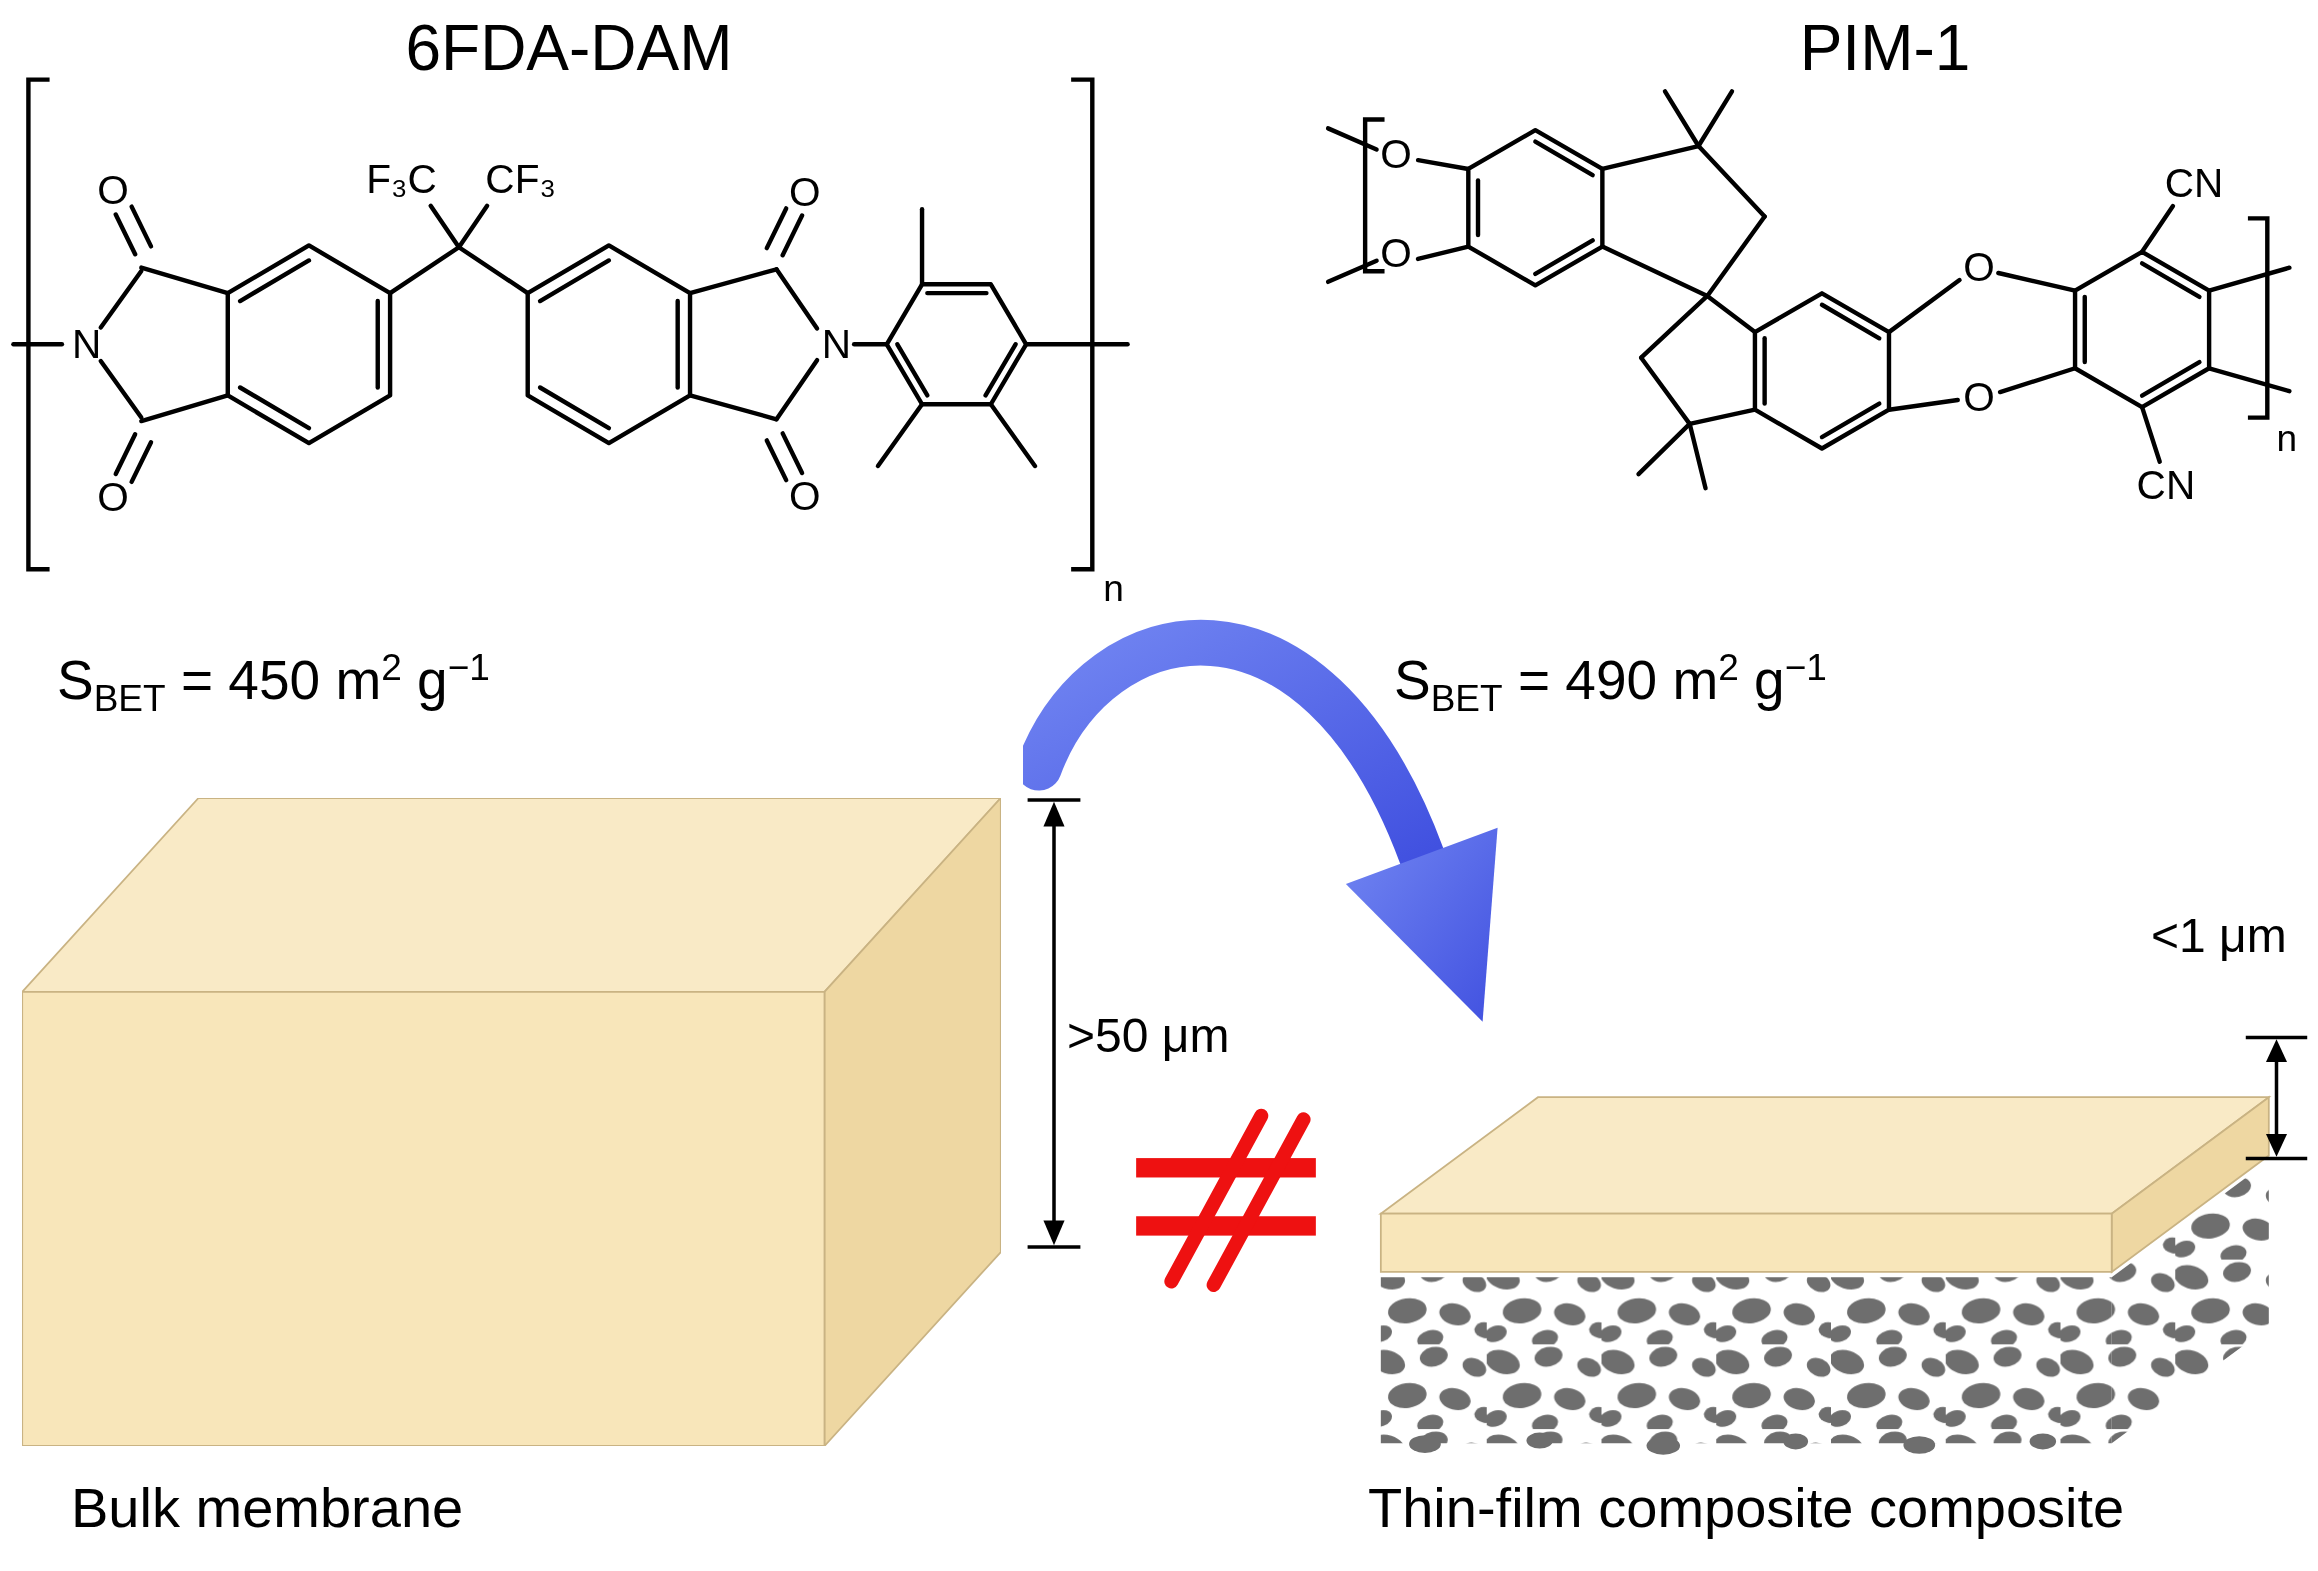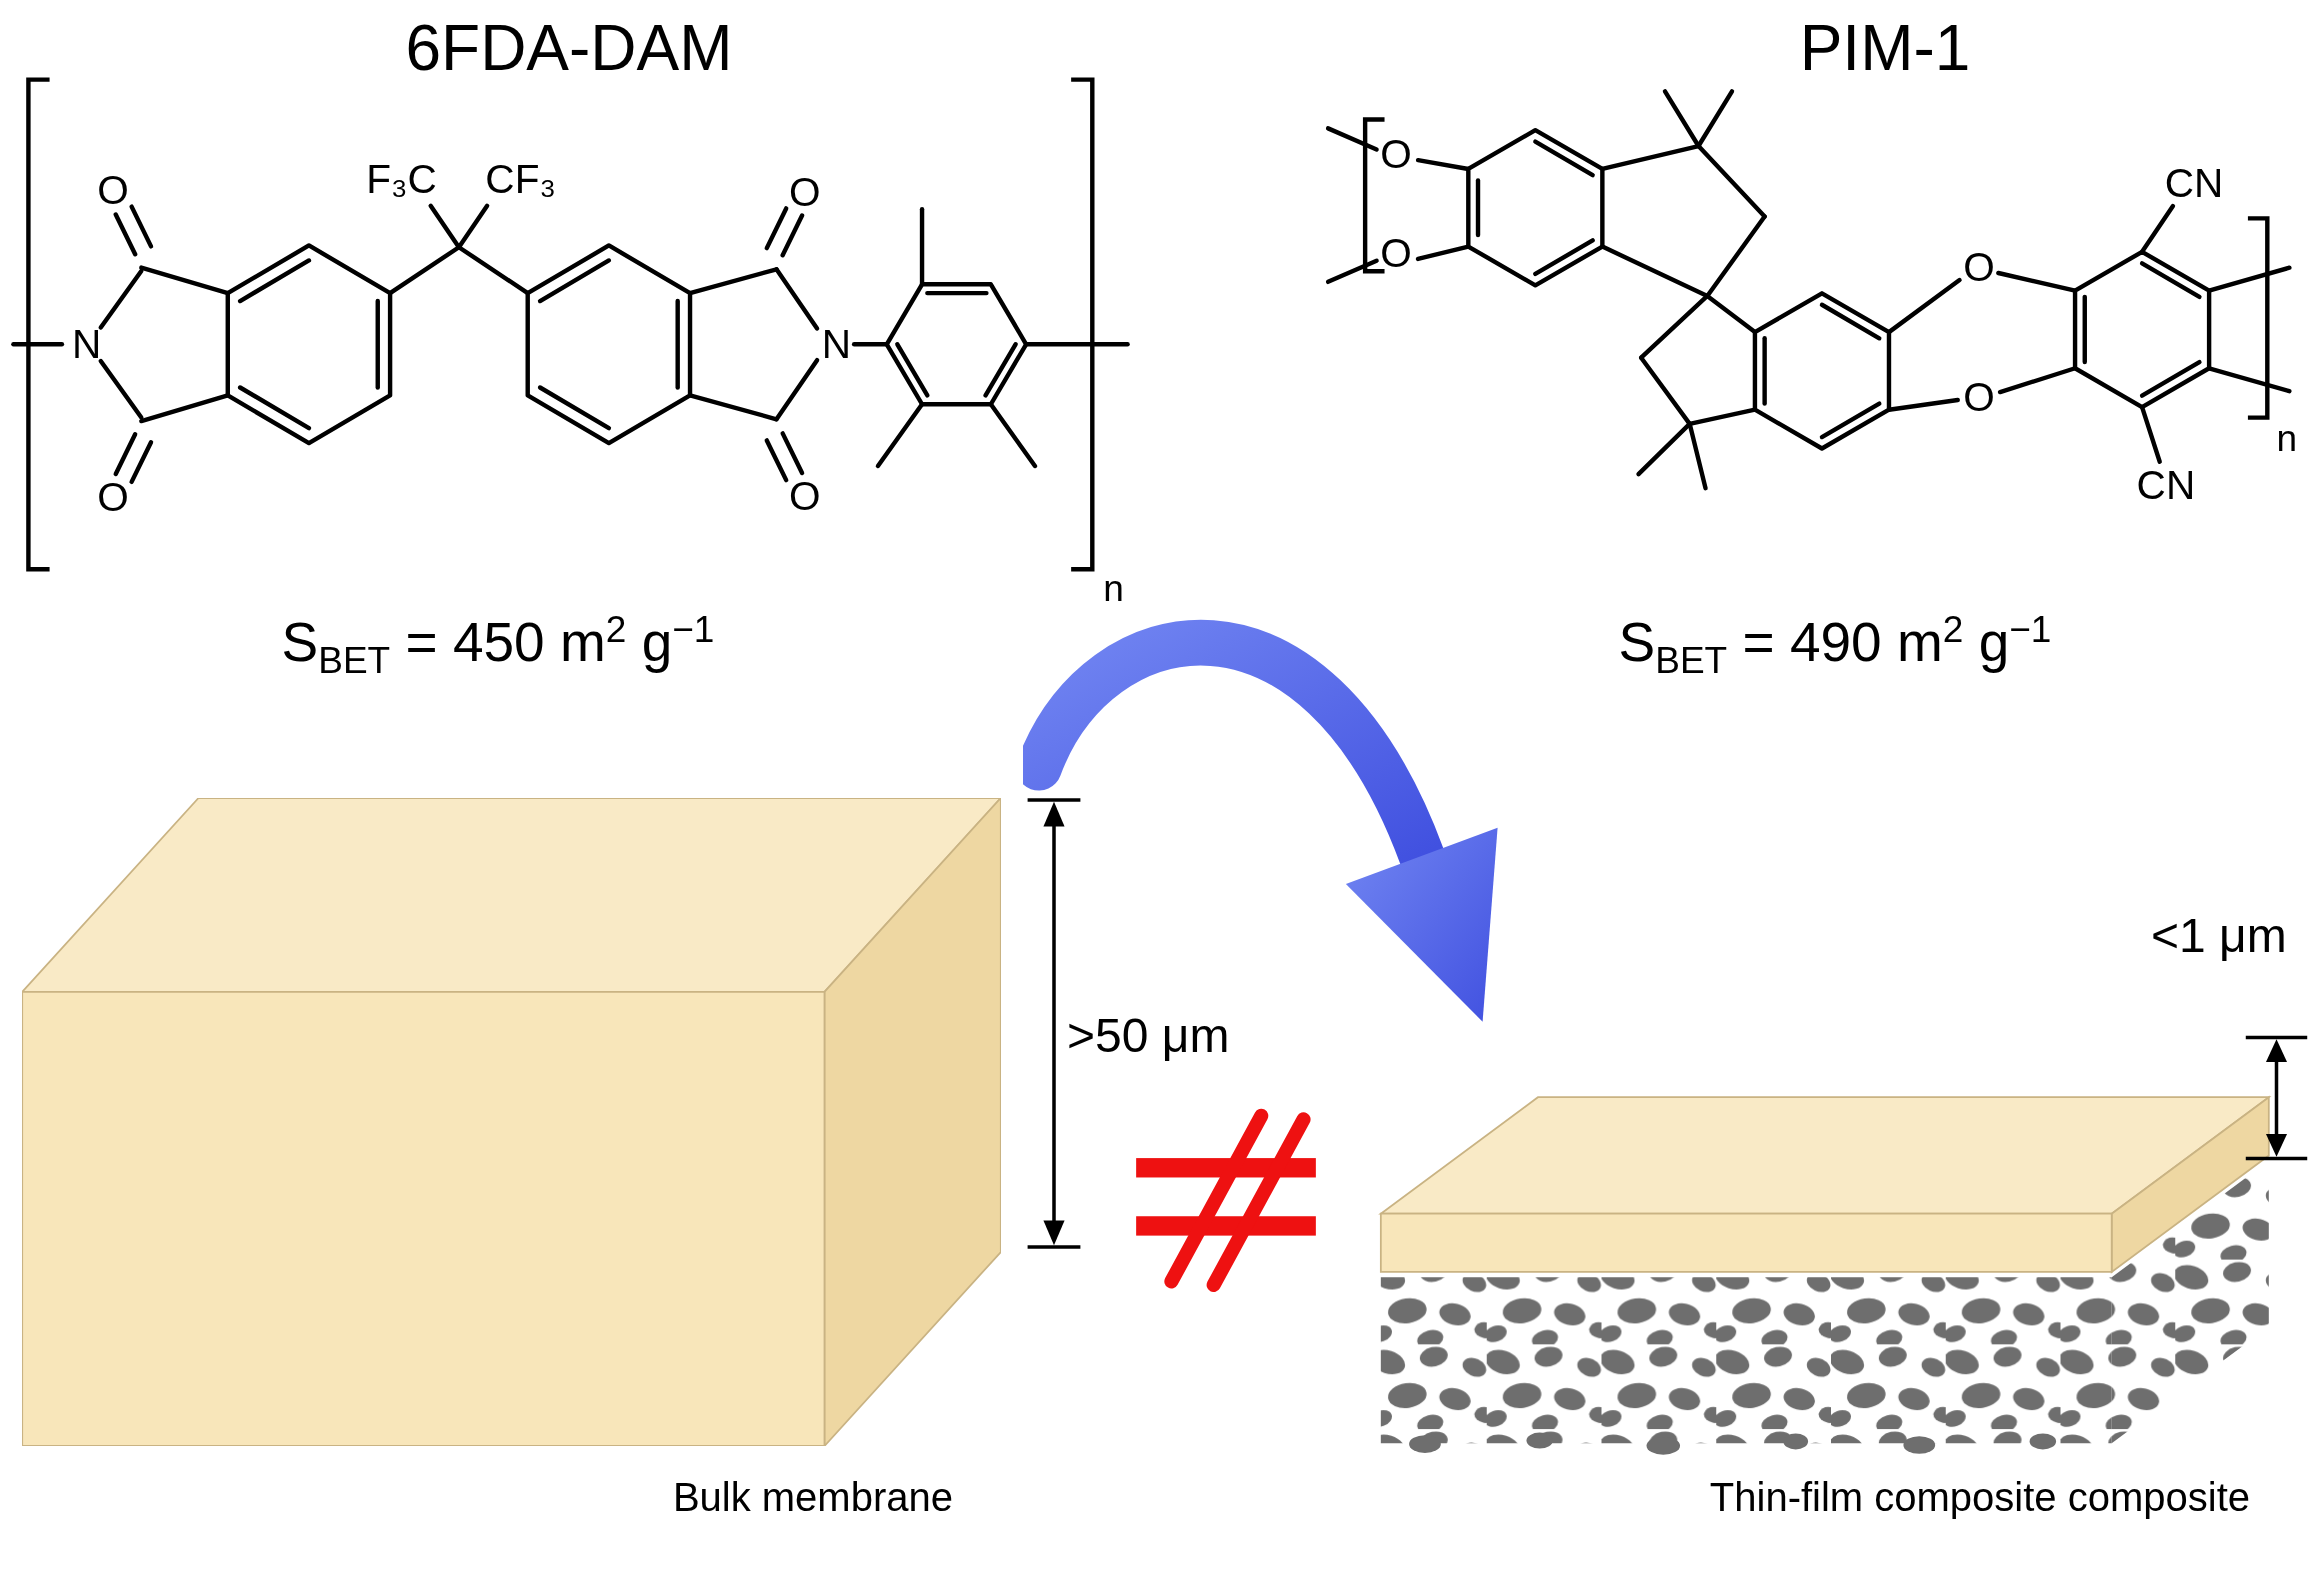--- a/index.html
+++ b/index.html
@@ -6,24 +6,24 @@
   html,body { width:2319px; height:1571px; }
   body {
     background: var(--background, #fff);
     font-family: "Liberation Sans", sans-serif;
     color: var(--ink, #000);
     position: relative;
     overflow: hidden;
   }
   .abs { position:absolute; }
   .title { font-size:64px; text-align:center; width:882px; }
-  .sbet  { font-size:55px; text-align:center; width:882px; }
+  .sbet  { font-size:55px; width:882px;margin-top:38px; }
   .sbet sub, .sbet sup { font-size:37px; }
   .thickness { font-size:48px; }
-  .mem-label { font-size:40px; text-align:right; width:882px; }
+  .mem-label { font-size:56px; text-align:left; width:882px; }
   svg text { font-family:"Liberation Sans", sans-serif; }
   .bond   { stroke:#000; stroke-width:5; fill:none; stroke-linecap:round; }
   .ring   { stroke:#000; stroke-width:5; fill:none; stroke-linejoin:round; }
   .bracket{ stroke:#000; stroke-width:5; fill:none; stroke-linejoin:miter; }
   .atom   { font-size:46px; fill:#000; text-anchor:middle; }
   .rep    { font-size:42px; fill:#000; text-anchor:middle; }
   .face-top   { fill:var(--membrane-top);   stroke:var(--membrane-outline); stroke-width:2; }
   .face-front { fill:var(--membrane-front); stroke:var(--membrane-outline); stroke-width:2; }
   .face-side  { fill:var(--membrane-side);  stroke:var(--membrane-outline); stroke-width:2; }
   .dim  { stroke:#000; stroke-width:4; fill:none; }

